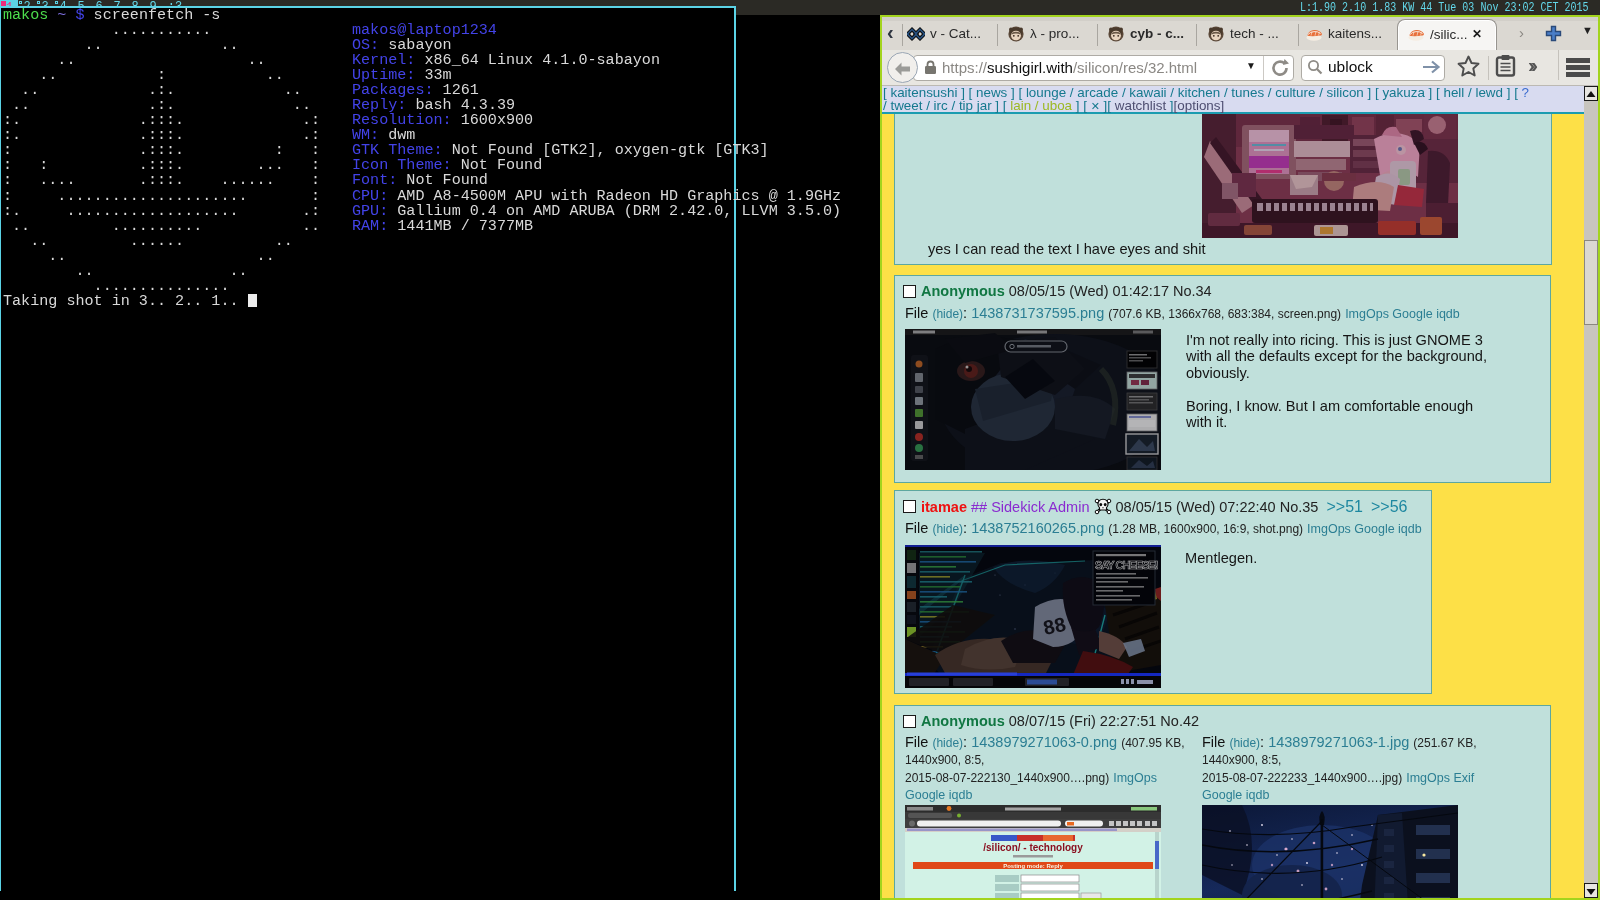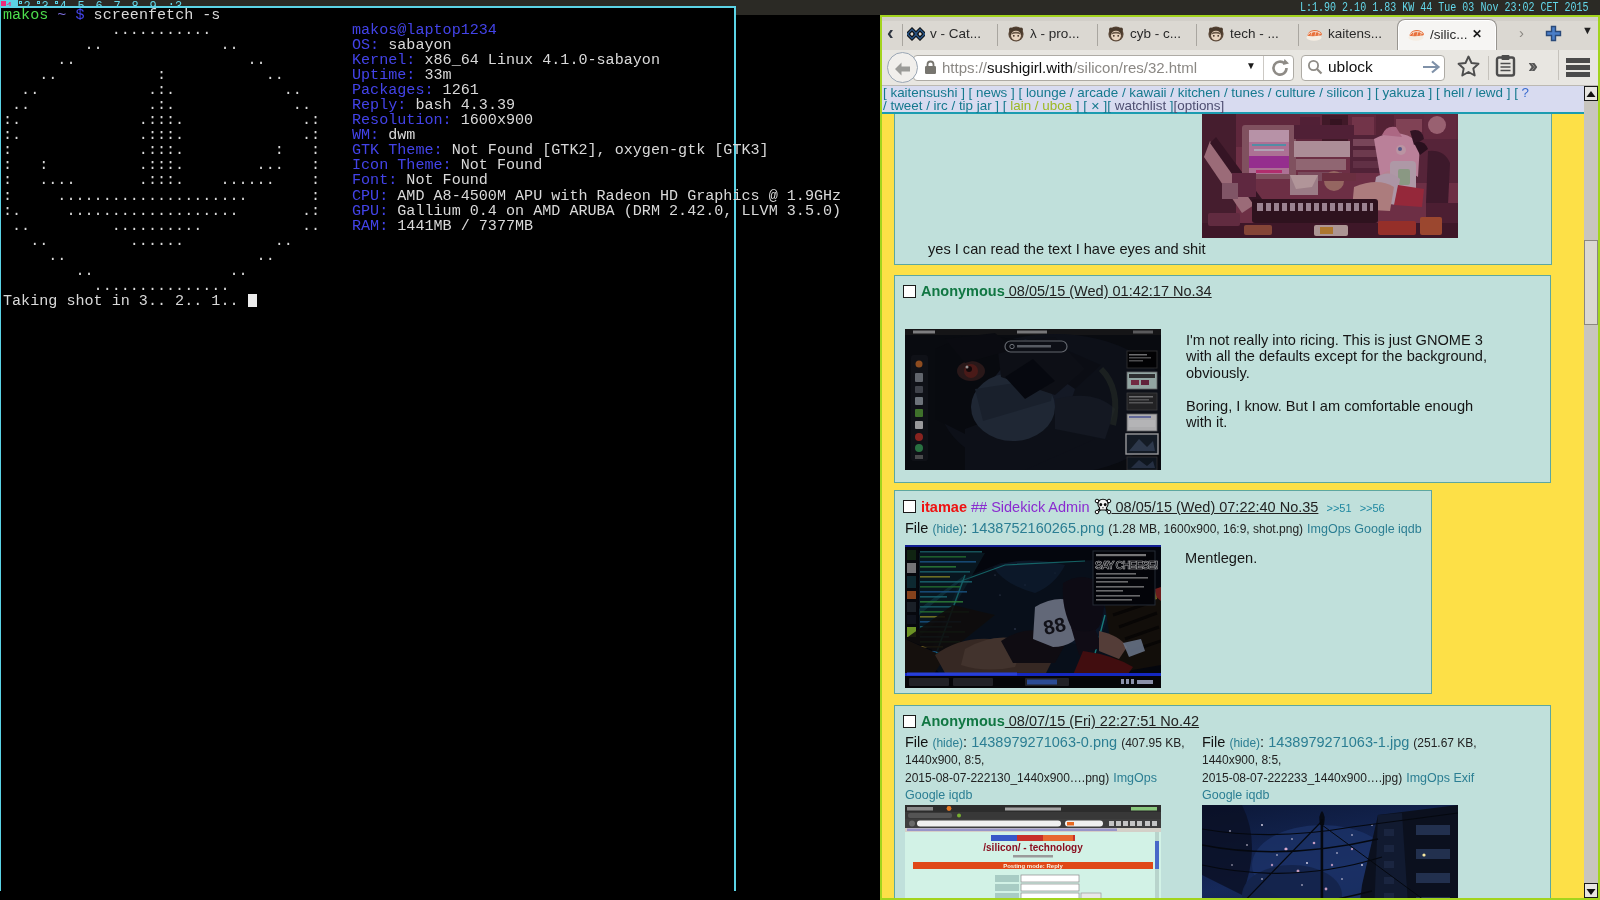--- a/index.html
+++ b/index.html
@@ -52,22 +52,22 @@
 
 #sbar { position:absolute; left:702px; top:69px; width:14px; height:812px; background:#c8c5be; }
 .sbtn { position:absolute; left:0; width:14px; height:15px; background:#e8e6e1; border:1px solid #1a1a1a; }
 .sthumb { position:absolute; left:0; width:14px; background:#dbd8d1; border:1px solid #8a877f; }
 
 
 .reply { position:absolute; background:#c0e0db; border:1px solid #5da7a0; }
 .name { color:#117743; font-weight:bold; }
 .nameR { color:#ee1111; font-weight:bold; }
 .cap { color:#8a2bd0; }
-.pdate { color:#222;text-decoration:underline; }
-.plink { color:#1d87a0; font-size:11px; }
+.pdate { color:#222; }
+.plink { color:#1d87a0; font-size:16px; }
 .flink { color:#2b7e93; }
 .fsmall { font-size:12px; color:#222; }
 .fline { font-size:14.5px; color:#111; }
 .pbody { font-size:14.6px; line-height:16.4px; color:#151515; }
 .cbx { position:absolute; width:13px; height:13px; background:#fff; border:1.5px solid #1a1a1a; }
 </style>
 </head>
 <body>
 <div id="screen">
   <div id="bar">
@@ -130,21 +130,21 @@
     <div id="tabbar">
       <div class="abs" style="left:0;top:0;width:716px;height:4px;background:#d2cfc9;"></div>
       <span class="abs" style="left:5px;top:4px;font-size:20px;font-weight:bold;color:#2e3440;">‹</span>
       <div class="tabsep" style="left:20px;"></div>
       <div class="tabsep" style="left:115px;"></div>
       <div class="tabsep" style="left:215px;"></div>
       <div class="tabsep" style="left:314px;"></div>
       <div class="tabsep" style="left:416px;"></div>
       <div class="abs tabtx" style="left:48px;">v - Cat...</div>
       <div class="abs tabtx" style="left:148px;">λ - pro...</div>
-      <div class="abs tabtx" style="left:248px;">cyb - c...</div>
+      <div class="abs tabtx" style="left:248px;font-weight:bold;">cyb - c...</div>
       <div class="abs tabtx" style="left:348px;">tech - ...</div>
       <div class="abs tabtx" style="left:446px;">kaitens...</div>
       <div id="activetab">
           <span class="tabtx2">/silic...</span>
           <span class="closex">✕</span>
         </div>
       <svg class="abs" style="left:25px;top:9px;" width="18" height="16" viewBox="0 0 18 16">
           <g fill="none" stroke="#0a0a0a" stroke-width="3.6">
             <rect x="1.8" y="4.8" width="6.4" height="6.4" transform="rotate(45 5 8)"></rect>
             <rect x="9.8" y="4.8" width="6.4" height="6.4" transform="rotate(45 13 8)"></rect>
@@ -310,20 +310,21 @@
         <rect x="88" y="62" width="28" height="20" fill="#c0a8ac"></rect>
         <path d="M88 62 l28 0 l-6 12 l-16 2 Z" fill="#e0ccc8"></path>
         <rect x="92" y="12" width="60" height="14" fill="#55253a"></rect>
         <rect width="256" height="125" fill="#47172e" opacity="0.3"></rect>
       </svg></div>
       <div class="abs pbody" style="left:46px;top:127px;">yes I can read the text I have eyes and shit</div>
 
       <div class="reply" style="left:12px;top:161px;width:657px;height:208px;"></div>
       <div class="cbx" style="left:21px;top:171px;"></div>
       <div class="abs" style="left:39px;top:169px;font-size:14.5px;"><span class="name">Anonymous</span><span class="pdate"> 08/05/15 (Wed) 01:42:17 No.34</span></div>
+      <div class="abs fline" style="left:23px;top:191px;">File <span class="flink" style="font-size:12px;">(hide)</span>: <span class="flink">1438731737595.png</span> <span class="fsmall">(707.6 KB, 1366x768, 683:384, screen.png)</span> <span class="flink" style="font-size:12.5px;">ImgOps Google iqdb</span></div>
       <div class="abs" style="left:23px;top:215px;width:256px;height:141px;" id="g34"><svg width="256" height="141" viewBox="0 0 256 141">
         <rect width="256" height="141" fill="#0b0d12"></rect>
         <rect width="256" height="6" fill="#1c1c1c"></rect>
         <rect x="8" y="1.5" width="22" height="3" fill="#d8d8d8" opacity="0.8"></rect>
         <rect x="112" y="1.5" width="30" height="3" fill="#cccccc" opacity="0.8"></rect>
         <rect x="228" y="1.5" width="20" height="3" fill="#aaaaaa" opacity="0.7"></rect>
         <ellipse cx="150" cy="75" rx="115" ry="70" fill="#10151e"></ellipse>
         <path d="M30 20 Q70 0 130 14 L150 60 L90 120 L30 90 Z" fill="#0a0c10"></path>
         <path d="M120 10 L180 30 L160 90 L100 120 L80 60 Z" fill="#1a2130"></path>
         <path d="M150 16 L196 36 L170 60 L140 40 Z" fill="#0e1118"></path>

